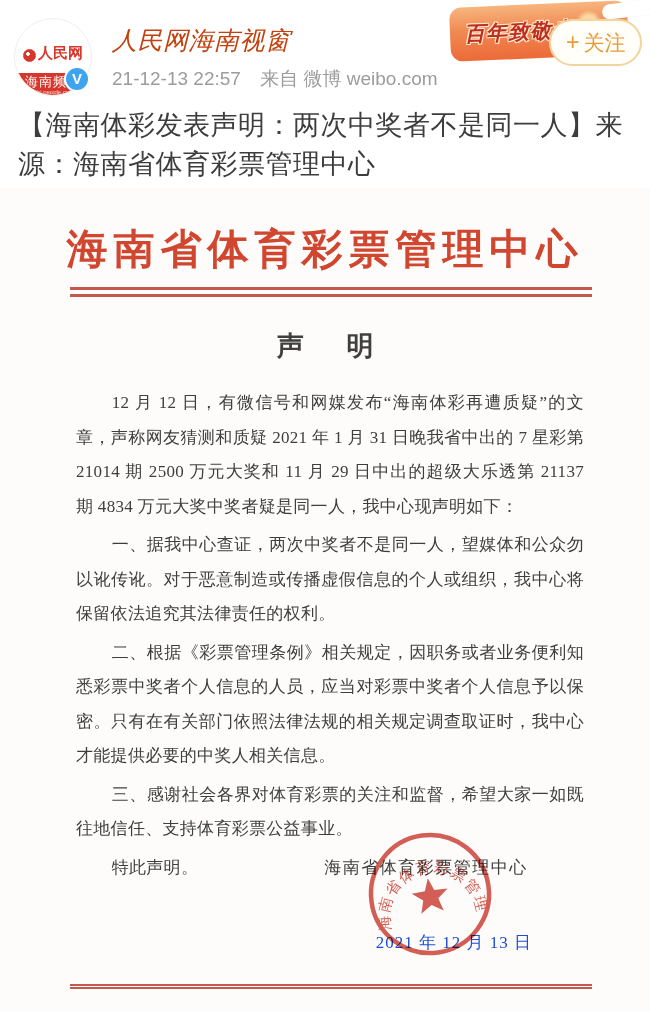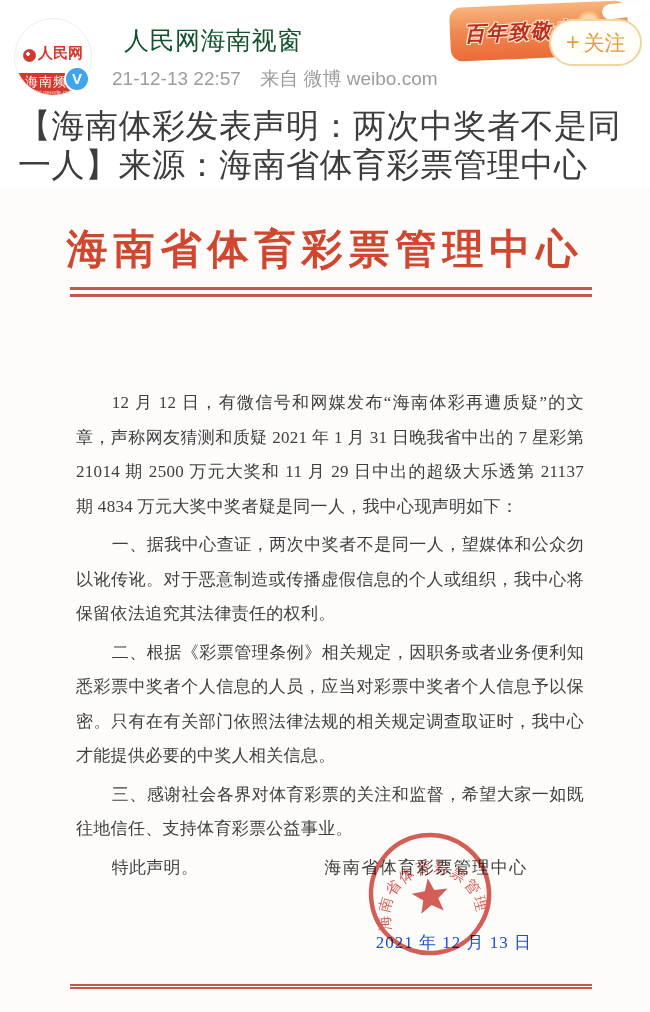--- a/index.html
+++ b/index.html
@@ -29,22 +29,23 @@
     padding-top:2px;
   }
   .avatar-channel{font-size:13px;letter-spacing:1px;}
   .avatar-url{font-size:6px;color:#ffd9d4;}
   .vbadge{
     position:absolute;left:64px;top:66px;width:26px;height:26px;border-radius:50%;
     background:#3ea4f0;border:2px solid #fff;box-sizing:border-box;
     color:#fff;font-weight:bold;font-size:15px;text-align:center;line-height:22px;
   }
   .username{
-    position:absolute;left:124px;top:24px;font-size:25px;color:#14532d;
+    position:absolute;left:112px;top:24px;font-size:25px;color:#c2410c;
     letter-spacing:0.5px;
+    font-style:italic;
   }
   .meta{
     position:absolute;left:112px;top:66px;font-size:19px;color:#9c9c9c;
   }
   .meta .src{margin-left:14px;}
   
   .banner{
     position:absolute;left:450px;top:4px;width:178px;height:54px;border-radius:12px;
     background:linear-gradient(180deg,#f8b57e 0%,#f08952 45%,#ec6a38 100%);
     transform:rotate(-2.5deg);
@@ -66,21 +67,21 @@
   .follow-btn{
     position:absolute;left:549px;top:19px;height:47px;border-radius:24px;
     background:#fffef9;border:2px solid #f1d49e;box-sizing:border-box;
     display:flex;align-items:center;justify-content:center;gap:4px;
     padding:0 15px;color:#e79b36;font-size:21px;cursor:pointer;
   }
   .follow-plus{font-size:23px;line-height:1;}
   
   .post-text{
     position:absolute;left:18px;top:106px;width:618px;
-    font-size:33px;line-height:39px;color:#3d3d3d;letter-spacing:0.5px;
+    font-size:27px;line-height:39px;color:#3d3d3d;letter-spacing:0.5px;
   }
   
   .doc{
     position:absolute;left:0;top:188px;width:650px;height:824px;
     background:#fdfcfa;
     font-family:"Liberation Serif","DejaVu Serif",serif;
   }
   .letterhead{
     position:absolute;top:34px;left:0;width:650px;text-align:center;
     font-size:41px;font-weight:bold;color:#d0462f;letter-spacing:6px;
@@ -153,20 +154,21 @@
   </div>
 </div>
 
 <div class="post-text">【海南体彩发表声明：两次中奖者不是同一人】来源：海南省体育彩票管理中心</div>
 
 <div class="doc">
 
   <div class="letterhead">海南省体育彩票管理中心</div>
   <div class="head-rule"></div>
 
+  <div class="doc-title">声 明</div>
 
   <div class="doc-body">
     <p>12 月 12 日，有微信号和网媒发布“海南体彩再遭质疑”的文章，声称网友猜测和质疑 2021 年 1 月 31 日晚我省中出的 7 星彩第 21014 期 2500 万元大奖和 11 月 29 日中出的超级大乐透第 21137 期 4834 万元大奖中奖者疑是同一人，我中心现声明如下：</p>
     <p>一、据我中心查证，两次中奖者不是同一人，望媒体和公众勿以讹传讹。对于恶意制造或传播虚假信息的个人或组织，我中心将保留依法追究其法律责任的权利。</p>
     <p>二、根据《彩票管理条例》相关规定，因职务或者业务便利知悉彩票中奖者个人信息的人员，应当对彩票中奖者个人信息予以保密。只有在有关部门依照法律法规的相关规定调查取证时，我中心才能提供必要的中奖人相关信息。</p>
     <p>三、感谢社会各界对体育彩票的关注和监督，希望大家一如既往地信任、支持体育彩票公益事业。</p>
     <p>特此声明。</p>
   </div>
 
   <div class="signature">海南省体育彩票管理中心</div>

